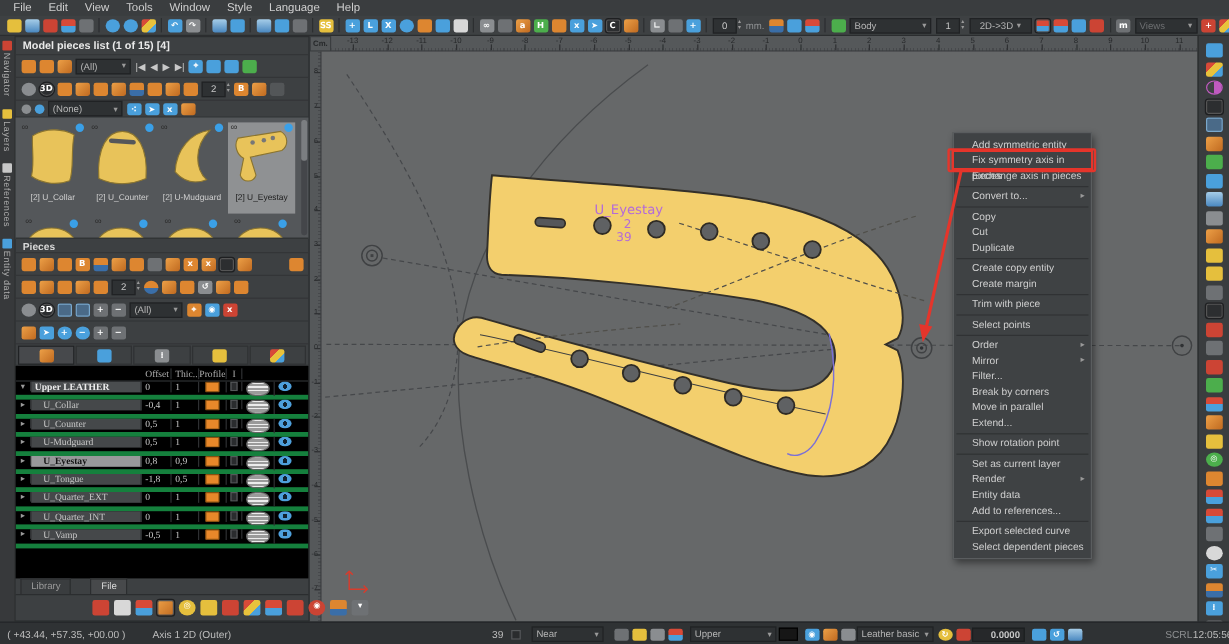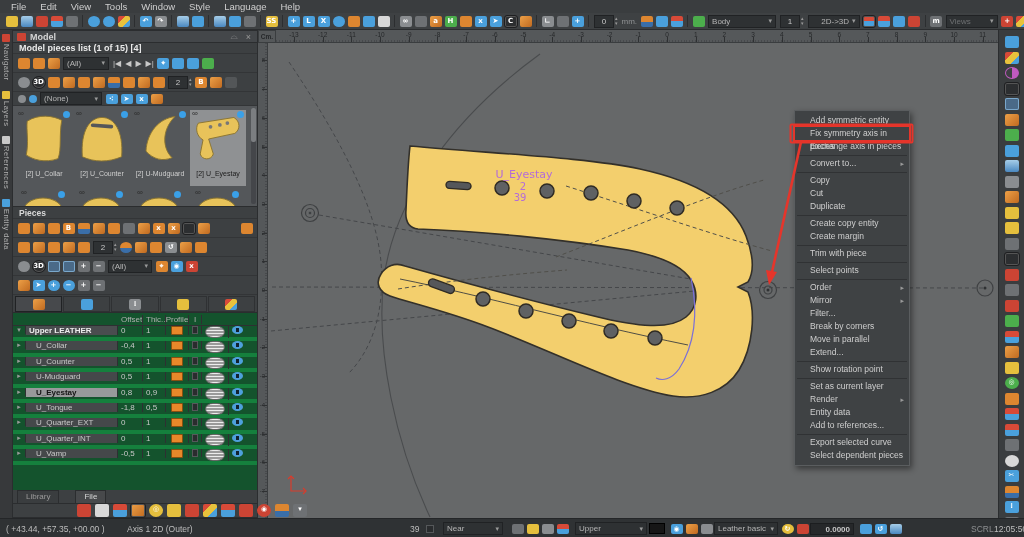--- a/index.html
+++ b/index.html
@@ -67,21 +67,21 @@
   .chain{position:absolute;top:-1px;left:2px;color:#2b2b2b;font-size:8px;}
   #thscroll{position:absolute;right:1px;top:2px;width:5px;height:96px;background:#44464a;border-radius:2px;}
   #thscroll i{display:block;width:5px;height:34px;background:#7b7e81;border-radius:2px;}
   
   #pieceshead{height:12px;display:flex;align-items:center;padding:0 6px;color:#d8d8d8;font-size:8.5px;
     font-weight:bold;border-bottom:1px solid #333537;flex:0 0 auto;}
   #ptabs{display:flex;border-bottom:1px solid #2b2d2f;height:18px;flex:0 0 auto;padding:1px 2px 0 2px;gap:1px;}
   .ptab{flex:1;background:#3d4042;border:1px solid #2f3133;display:flex;align-items:center;justify-content:center;}
   .ptab.act{background:#47494c;border-color:#202224;}
   
-  #tbl{height:177px;overflow:hidden;font-size:8px;color:#c8c8c8;flex:0 0 auto;background:#14532d;}
+  #tbl{height:177px;overflow:hidden;font-size:8px;color:#c8c8c8;flex:0 0 auto;background:#000000;font-family:Liberation Serif, serif;}
   .trh{display:flex;height:13px;align-items:center;border-bottom:1px solid #2e3032;color:#b0b0b0;}
   .tr{display:flex;height:15.4px;align-items:flex-start;border-bottom:4px solid #15803d;}
   .td{display:flex;align-items:center;border-right:1px solid #2e3032;padding:0 3px;overflow:hidden;}
   .c0{width:13px;justify-content:center;color:#9a9a9a;font-size:7px;}
   .c1{width:92px;background:#45484a;}
   .tr.parent .c1{background:#4a4d4f;color:#ececec;font-weight:bold;}
   .tr.sel .c1{background:#98999b;color:#141414;font-weight:bold;}
   .c2{width:25px;}.c3{width:23px;}
   .c4{width:23px;justify-content:center;}.c5{width:13px;justify-content:center;}
   .c6{width:27px;justify-content:center;}.c7{width:17px;justify-content:center;border-right:none;}
@@ -204,21 +204,21 @@
     <span class="sep"></span>
     <span class="ic grn"></span>
     <span class="drop" style="width: 68px; justify-content: space-between;">
       <span>Body</span>
       <span class="cv">▾</span>
     </span>
     <span class="spin">
       <span class="v">1</span>
       <span class="ud">▴<br>▾</span>
     </span>
-    <span class="drop" style="width: 52px; justify-content: flex-end;">
+    <span class="drop" style="width: 52px; justify-content: center;">
       <span>2D-&gt;3D</span>
       <span class="cv">▾</span>
     </span>
     <span class="ic rb press"></span>
     <span class="ic rb"></span>
     <span class="ic blu"></span>
     <span class="ic red"></span>
     <span class="sep"></span>
     <span class="ic gry2">m</span>
     <span class="drop dis" style="width: 52px; justify-content: space-between;">
@@ -245,27 +245,20 @@
       <span class="sq" style="background: rgb(200, 200, 200);"></span>
       <span class="vt">References</span>
     </div>
     <div class="vtab">
       <span class="sq" style="background: rgb(74, 160, 220);"></span>
       <span class="vt">Entity data</span>
     </div>
   </div>
 
 <div id="panel">
-  <div id="phead">
-    <span class="flag"></span>
-    <span>Model</span>
-    <span class="sp"></span>
-    <span class="wbtn">⌓</span>
-    <span class="wbtn">×</span>
-  </div>
   <div id="ptitle">Model pieces list (1 of 15) [4]</div>
   <div class="strip" id="rowA" style="height:19px">
       <span class="ic or"></span>
       <span class="ic or"></span>
       <span class="ic or2"></span>
       <span class="drop" style="width: 46px; justify-content: space-between;">
         <span>(All)</span>
         <span class="cv">▾</span>
       </span>
       <span class="nav">|◀</span>

